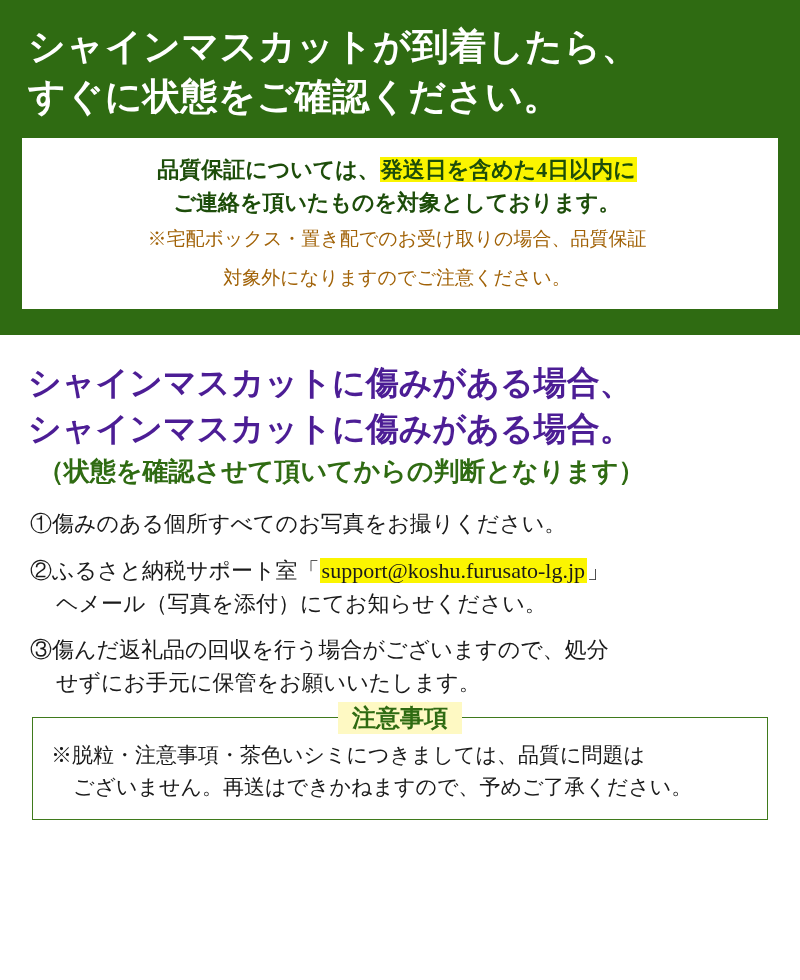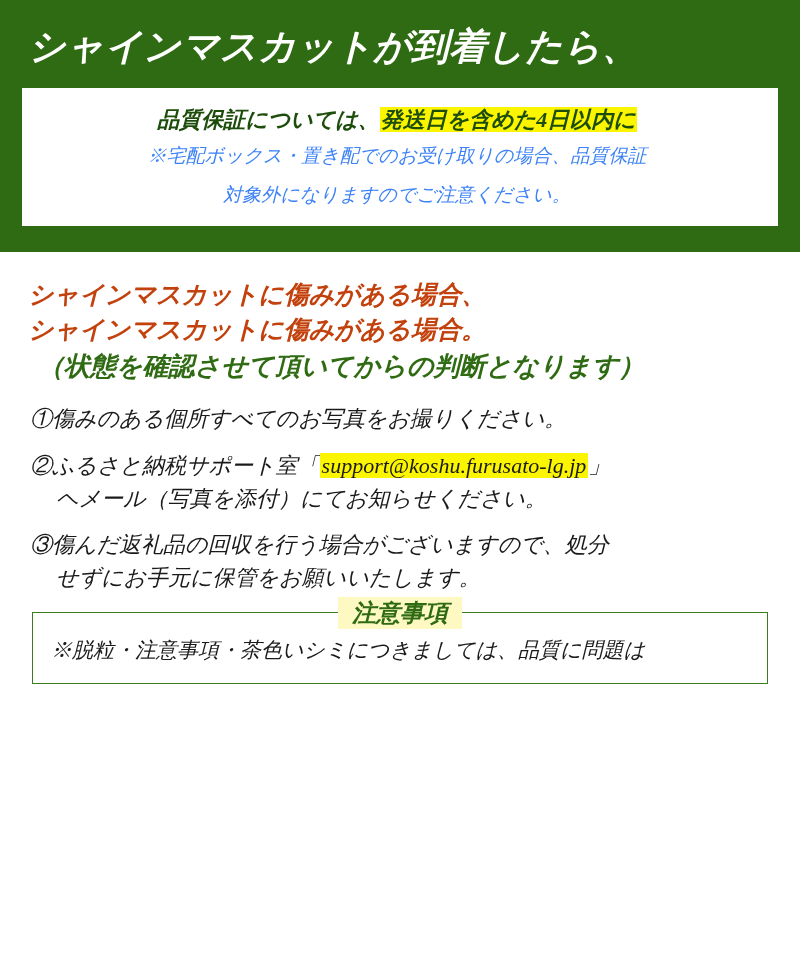--- a/index.html
+++ b/index.html
@@ -12,21 +12,20 @@
     background: #ffffff;
     font-family: "Liberation Serif", "DejaVu Serif", serif;
     overflow: hidden;
   }
   .page {
     width: 800px;
     height: 772px;
     position: relative;
     background: #ffffff;
     box-sizing: border-box;
-    font-style: italic;
   }
 
   
   .top-panel {
     background: #2f6b12;
     padding: 22px 22px 26px 22px;
     box-sizing: border-box;
   }
   .top-heading {
     color: #ffffff;
@@ -54,35 +53,35 @@
     font-size: 22px;
     font-weight: bold;
     line-height: 1.5;
     white-space: nowrap;
   }
   .hl-yellow {
     background: #fbf500;
     padding: 0 1px;
   }
   .notice-sub {
-    color: #3b82f6;
+    color: #a16207;
     font-size: 19px;
     line-height: 1.45;
     margin-top: 6px;
     white-space: nowrap;
   }
 
   
   .lower {
     padding: 26px 26px 0 26px;
     box-sizing: border-box;
   }
   .sub-heading {
-    color: #c2410c;
-    font-size: 25px;
+    color: #4c1d95;
+    font-size: 33px;
     font-weight: bold;
     line-height: 1.38;
     margin: 0 0 2px 2px;
   }
   .sub-heading .line {
     display: block;
     white-space: nowrap;
   }
   .sub-heading-note {
     color: #2f6b12;
@@ -145,26 +144,28 @@
   }
 </style>
 </head>
 <body>
 
 <div class="page">
 
   <section class="top-panel">
     <h1 class="top-heading">
       <span class="line">シャインマスカットが到着したら、</span>
+      <span class="line">すぐに状態をご確認ください。</span>
     </h1>
 
     <div class="notice-box">
       <div class="notice-line-1">
         <span>品質保証については、</span><span class="hl-yellow">発送日を含めた4日以内に</span>
       </div>
+      <div class="notice-line-2">ご連絡を頂いたものを対象としております。</div>
       <div class="notice-sub">※宅配ボックス・置き配でのお受け取りの場合、品質保証</div>
       <div class="notice-sub" style="margin-top:12px">対象外になりますのでご注意ください。</div>
     </div>
   </section>
 
   <section class="lower">
     <h2 class="sub-heading">
       <span class="line">シャインマスカットに傷みがある場合、</span>
       <span class="line">シャインマスカットに傷みがある場合。</span>
     </h2>
@@ -184,18 +185,19 @@
         <span>③傷んだ返礼品の回収を行う場合がございますので、処分</span>
         <span class="l2">せずにお手元に保管をお願いいたします。</span>
       </div>
     </div>
 
     <div class="caution-wrap">
       <div class="caution-title">注意事項</div>
       <div class="caution-box">
         <div class="caution-text">
           <span>※脱粒・注意事項・茶色いシミにつきましては、品質に問題は</span>
+          <span class="l2">ございません。再送はできかねますので、予めご了承ください。</span>
         </div>
       </div>
     </div>
   </section>
 
 </div>
 
 </body></html>

